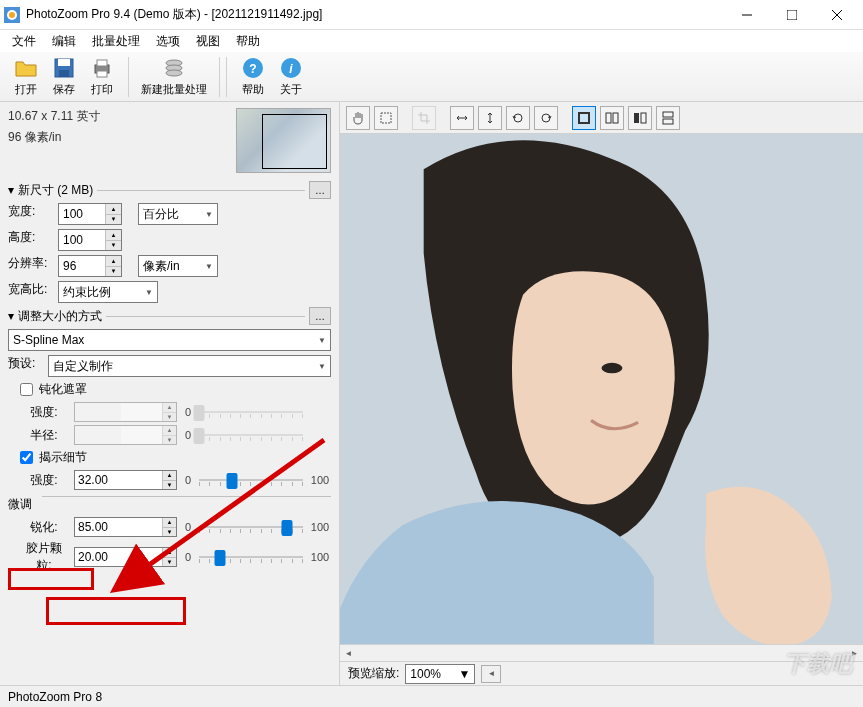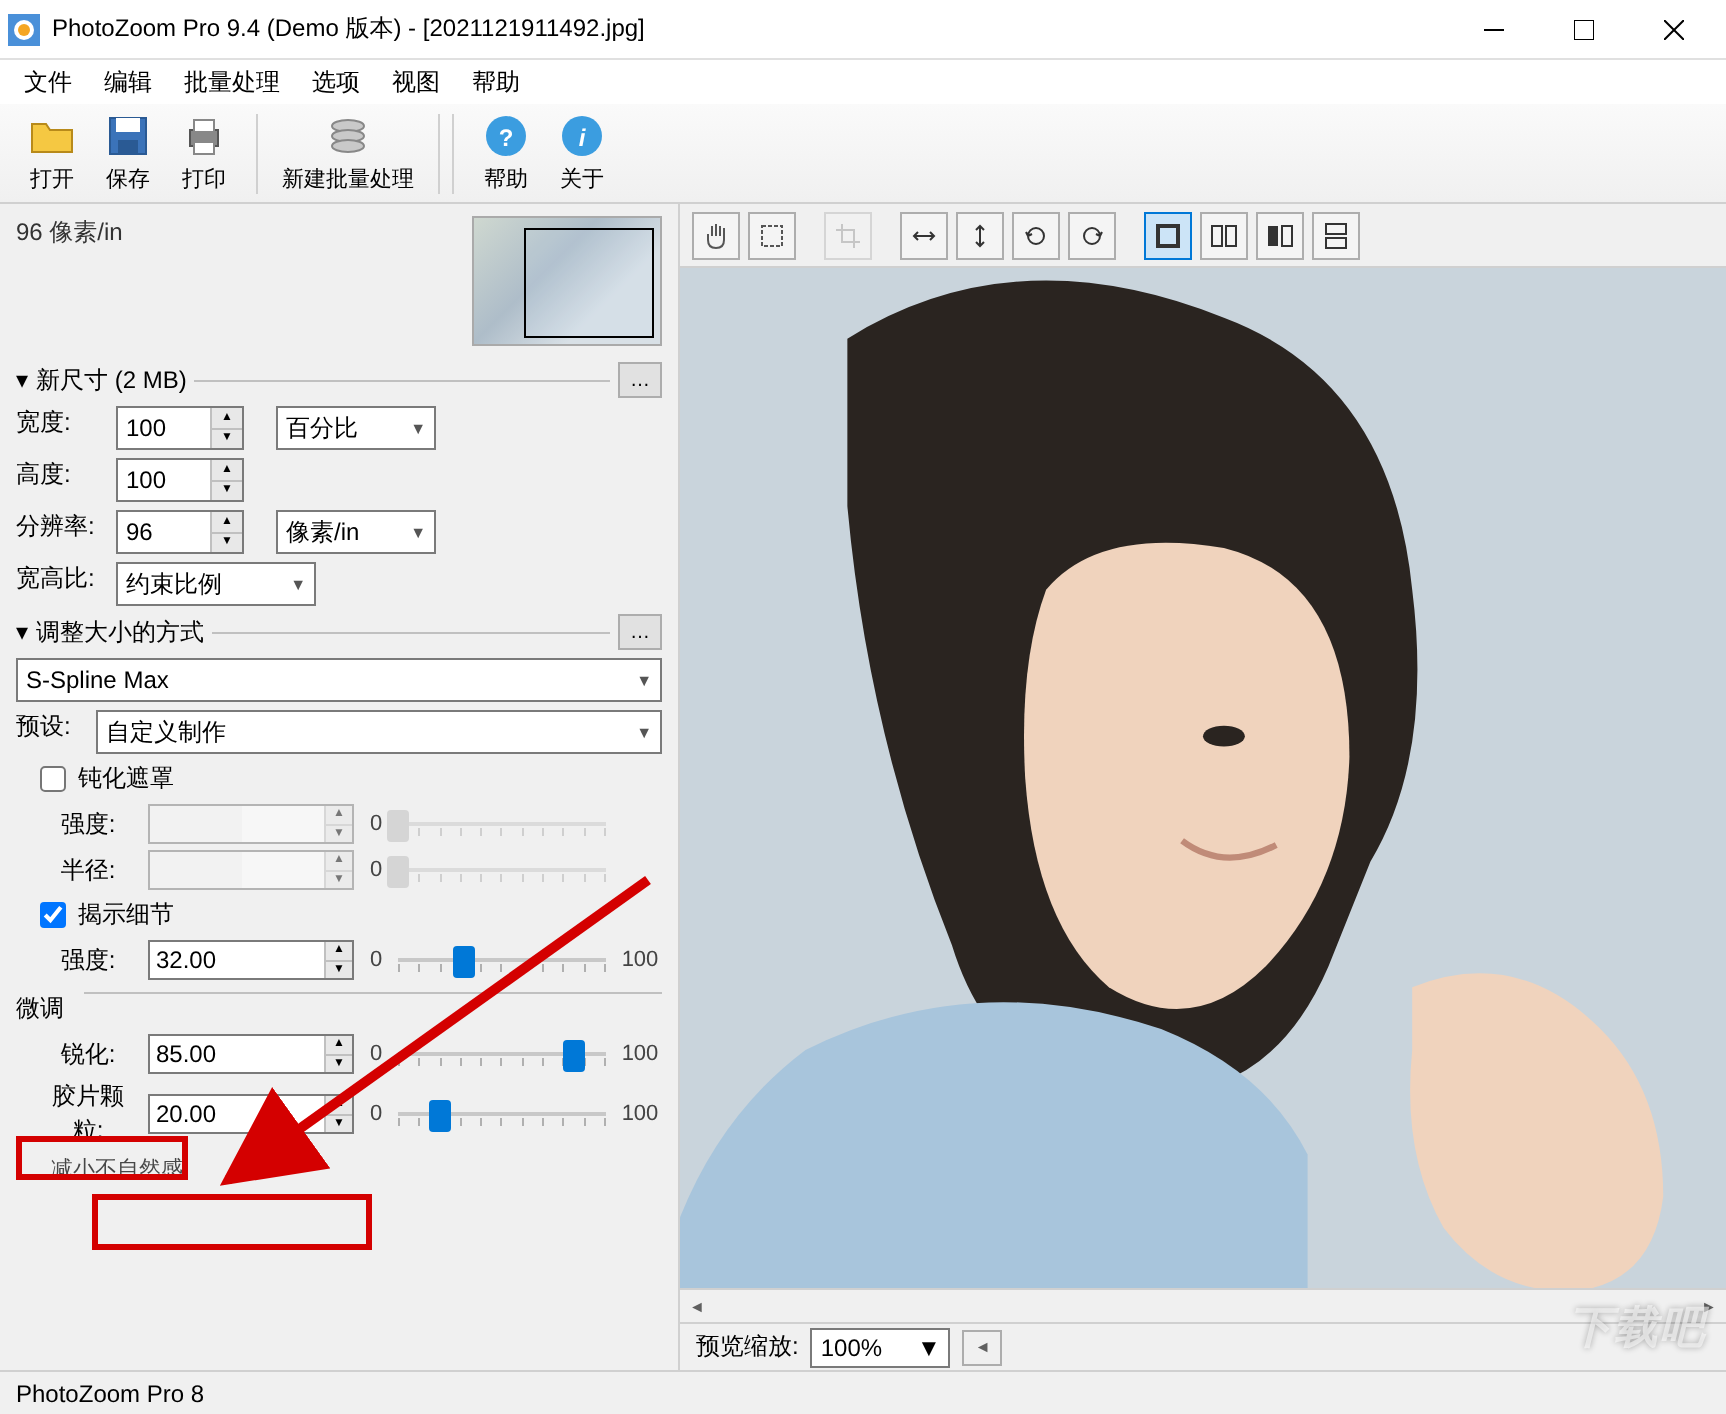--- a/index.html
+++ b/index.html
@@ -180,20 +180,21 @@
         <span class="tb-label">关于</span>
       </div>
   </div>
 </div>
 
 <div class="main">
 
   <div class="left-panel">
     <div class="info-block">
       <div class="info-text">
+        <div>10.67 x 7.11 英寸</div>
         <div>96 像素/in</div>
       </div>
       <div class="thumb">
           <div class="thumb-sel"></div>
         </div>
     </div>
 
     <div class="section">
       <div class="section-head">
         <span>▾</span>
@@ -419,23 +420,20 @@
               <i></i>
               <i></i>
               <i></i>
               <i></i>
               <i></i>
               <i></i>
             </div>
             <div class="thumb-handle" style="left:20%"></div>
           </div>
         <span class="max">100</span>
-      </div>
-      <div class="slider-row" style="opacity:.7">
-        <span class="plbl" style="width:80px;font-size:11px">减小不自然感:</span>
       </div>
     </div>
   </div>
 
   <div class="right-panel">
     <div class="preview-toolbar">
       <div class="ptb-btn">
           <svg width="14" height="14">
             <path d="M5 2v5M7 1v6M9 2v5M11 3v6c0 2-1 4-4 4s-4-2-4-4V6" fill="none" stroke="#555"></path>
           </svg>

